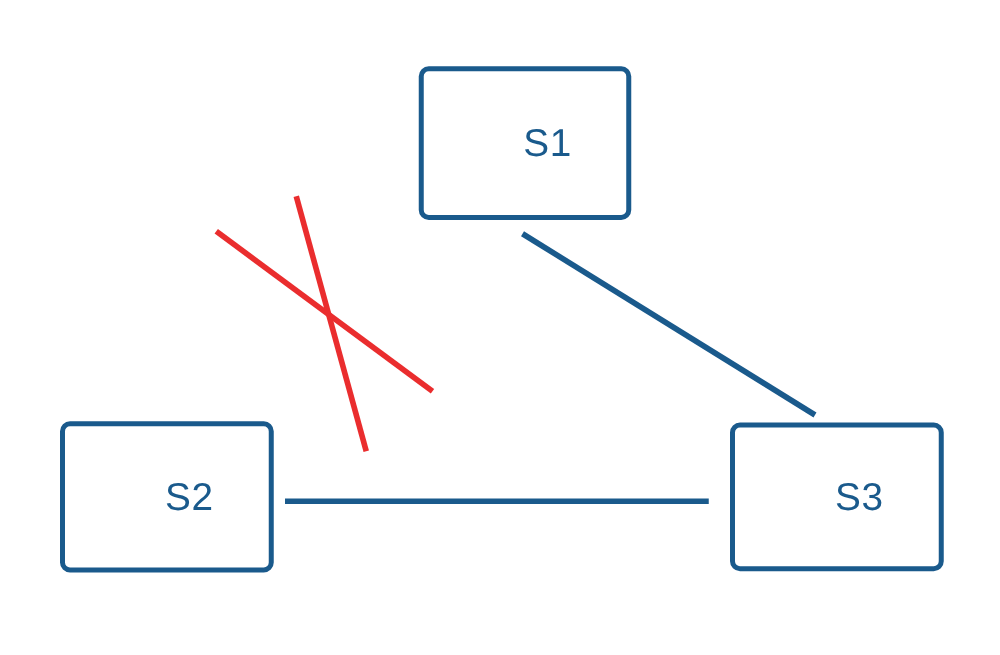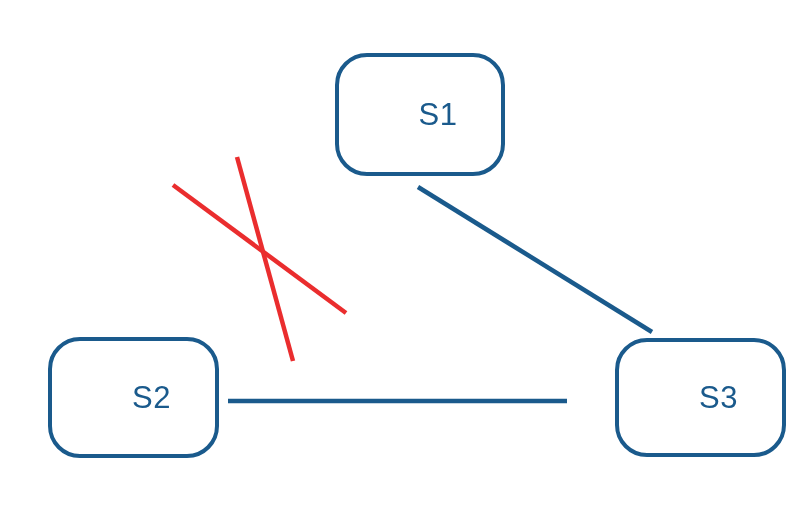--- a/index.html
+++ b/index.html
@@ -19,21 +19,21 @@
     position: absolute;
     left: 0;
     top: 0;
     width: 800px;
     height: 524px;
   }
   .node {
     position: absolute;
     box-sizing: border-box;
     border: 4px solid var(--node-color, #1a5a8c);
-    border-radius: 32px;
+    border-radius: 8px;
     background: var(--node-fill, #ffffff);
     display: flex;
     align-items: center;
     justify-content: center;
     padding-left: 36px;
   }
   .node-label {
     color: var(--node-color, #1a5a8c);
     font-size: 31px;
     font-weight: 400;
@@ -54,17 +54,17 @@
   </svg>
 
   <div class="node" style="left: 335px; top: 53px; width: 170px; height: 123px;">
     <span class="node-label">S1</span>
   </div>
 
   <div class="node" style="left: 48px; top: 337px; width: 171px; height: 121px;">
     <span class="node-label">S2</span>
   </div>
 
-  <div class="node" style="left: 615px; top: 338px; width: 171px; height: 119px;">
+  <div class="node" style="left: 584px; top: 338px; width: 171px; height: 119px;">
     <span class="node-label">S3</span>
   </div>
 
 </div>
 
 </body></html>

